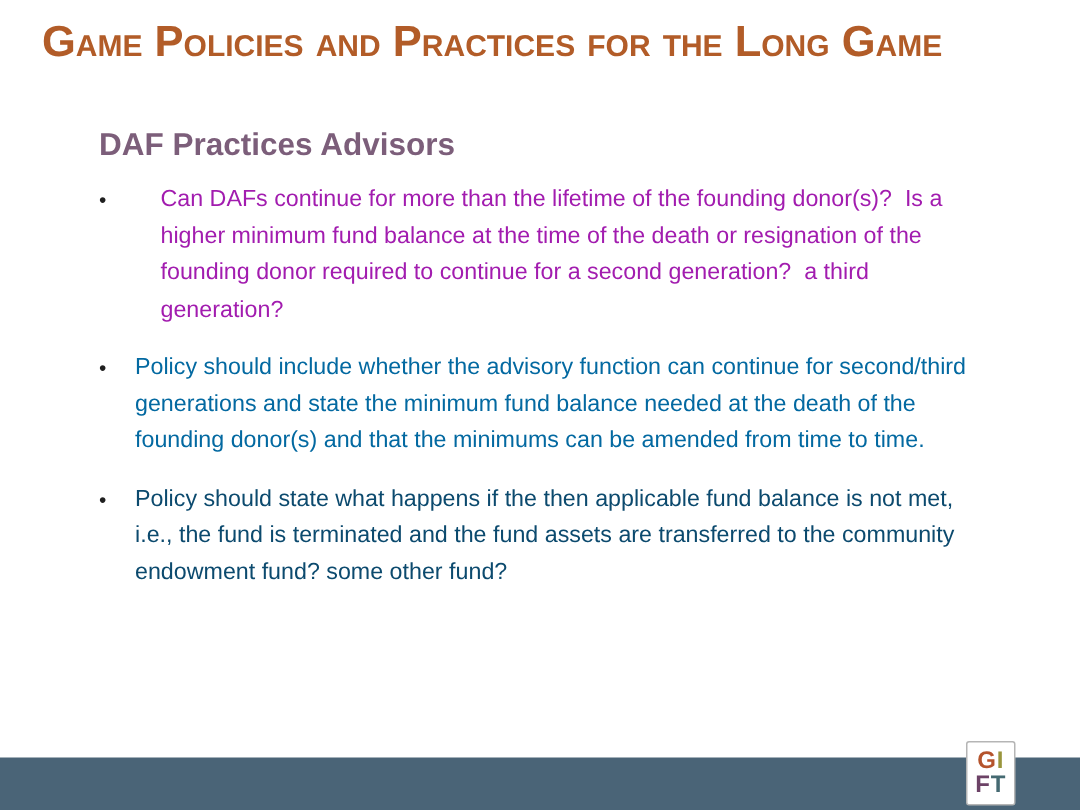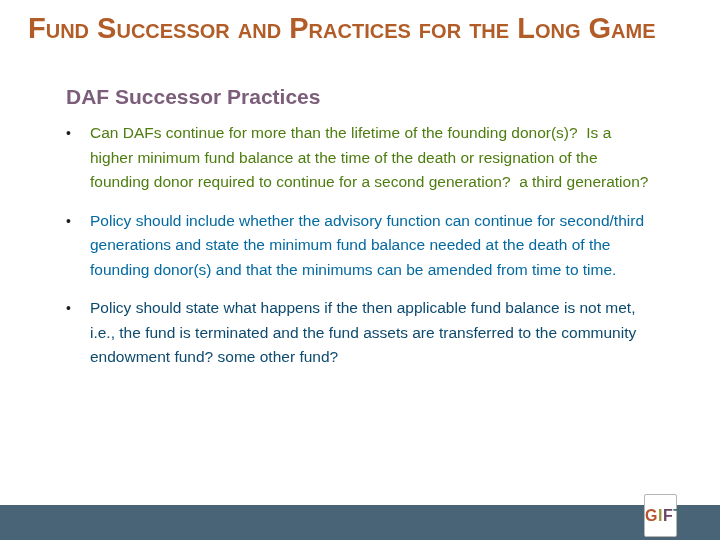--- a/index.html
+++ b/index.html
@@ -62,42 +62,43 @@
   .gift-logo {
     position: absolute;
     left: 644px;
     top: 494px;
     width: 31px;
     height: 41px;
     background: #ffffff;
     border: 1px solid #b5b5b5;
     border-radius: 2px;
     display: flex;
-    flex-direction: row;
+    flex-direction: column;
     align-items: center;
+    justify-content: center;
     font-weight: bold;
     font-size: 16px;
     line-height: 16px;
     letter-spacing: 0.5px;
   }
   .gift-logo .logo-row { display: block; }
 </style>
 </head>
 <body>
 
 <div class="slide">
 
-  <div class="slide-title" style="color: rgb(178, 92, 40);">Fund Successor and Practices for the Long Game</div>
+  <div class="slide-title" style="color: rgb(178, 92, 40);">Game Policies and Practices for the Long Game</div>
 
-  <div class="slide-subtitle" style="color: rgb(124, 94, 122);">DAF Successor Practices</div>
+  <div class="slide-subtitle" style="color: rgb(124, 94, 122);">DAF Practices Advisors</div>
 
   <div class="bullet-list">
     <div class="bullet-row">
       <span class="bullet-marker">•</span>
-      <span class="bullet-text" style="color: #4d7c0f;">Can DAFs continue for more than the lifetime of the founding donor(s)?  Is a higher minimum fund balance at the time of the death or resignation of the founding donor required to continue for a second generation?  a third generation?</span>
+      <span class="bullet-text" style="color: #a21caf; margin-left: 17px;">Can DAFs continue for more than the lifetime of the founding donor(s)?  Is a higher minimum fund balance at the time of the death or resignation of the founding donor required to continue for a second generation?  a third generation?</span>
     </div>
     <div class="bullet-row">
       <span class="bullet-marker">•</span>
       <span class="bullet-text" style="color: #0369a1;">Policy should include whether the advisory function can continue for second/third generations and state the minimum fund balance needed at the death of the founding donor(s) and that the minimums can be amended from time to time.</span>
     </div>
     <div class="bullet-row">
       <span class="bullet-marker">•</span>
       <span class="bullet-text" style="color: #0c4a6e;">Policy should state what happens if the then applicable fund balance is not met, i.e., the fund is terminated and the fund assets are transferred to the community endowment fund? some other fund?</span>
     </div>
   </div>

